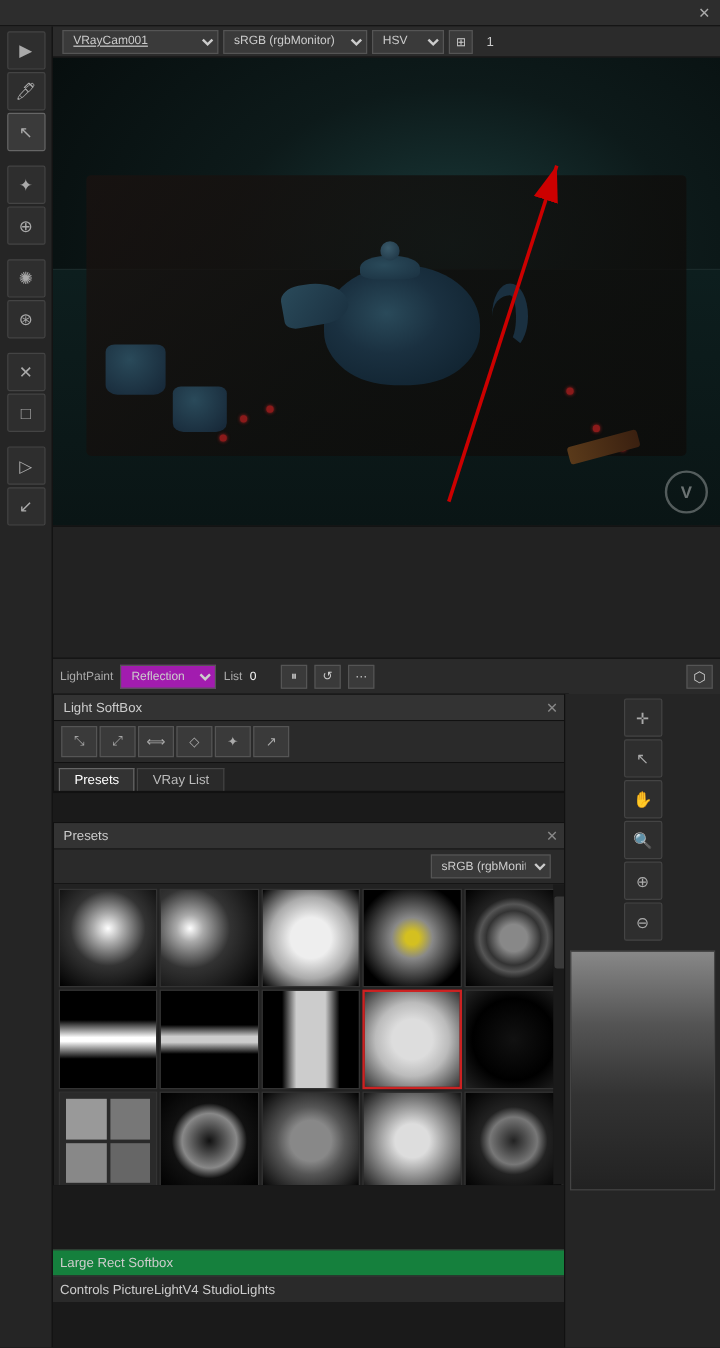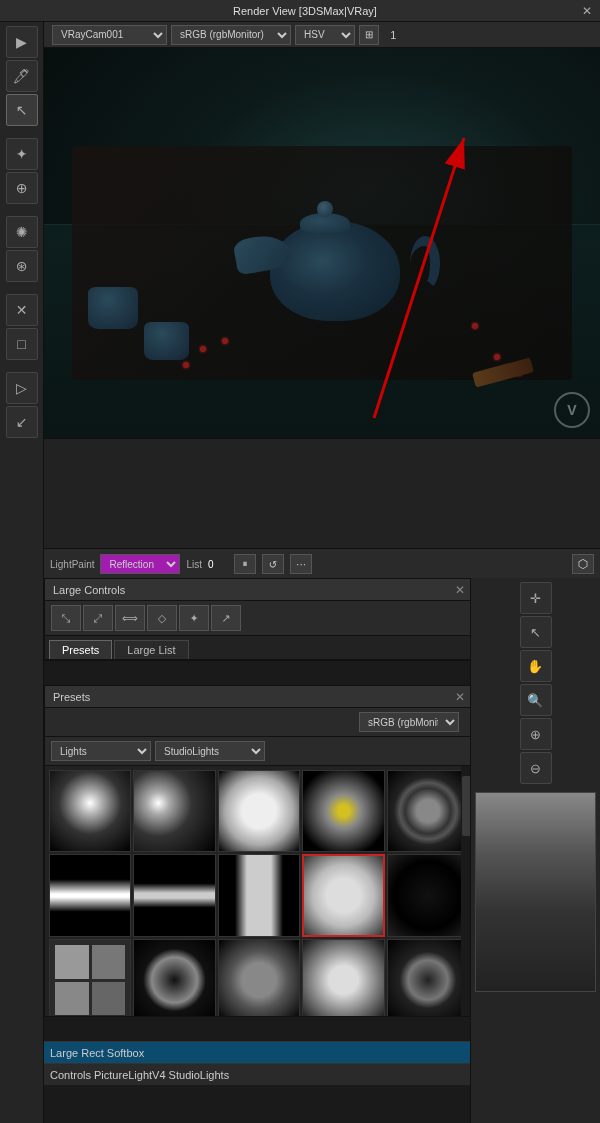--- a/index.html
+++ b/index.html
@@ -47,21 +47,21 @@
       border-bottom: 1px solid #111;
     }
     .toolbar-select {
       background: #3a3a3a;
       border: 1px solid #555;
       color: #ccc;
       font-size: 10px;
       height: 20px;
       padding: 0 4px;
     }
-    .toolbar-select-wide { width: 115px; }
+    .toolbar-select-wide { width: 130px; text-decoration: underline; }
     .toolbar-select-med { width: 120px; }
     .toolbar-select-sm { width: 60px; }
     .toolbar-btn {
       background: #3a3a3a;
       border: 1px solid #555;
       color: #ccc;
       font-size: 10px;
       height: 20px;
       padding: 0 5px;
       cursor: pointer;
@@ -519,21 +519,21 @@
       border: 1px solid #444;
     }
 
     
     .bottom-info-bar {
       position: absolute;
       left: 44px;
       bottom: 60px;
       width: 430px;
       height: 22px;
-      background: #0c4a6e;
+      background: #15803d;
       border-top: 1px solid #333;
       display: flex;
       align-items: center;
       padding: 0 6px;
       margin-top: 32px;
     }
     .bottom-info-bar2 {
       position: absolute;
       left: 44px;
       bottom: 38px;
@@ -637,21 +637,20 @@
       height: 60px;
       background: #3a3a3a;
       border-radius: 2px;
     }
   </style>
 </head>
 <body>
 
 <div class="title-bar">
   <div style="width:20px"></div>
-  <span class="title-bar-text">Render View [3DSMax|VRay]</span>
   <span class="title-close">✕</span>
 </div>
 
 <div class="top-toolbar">
   <div style="width:44px"></div>
   <select class="toolbar-select toolbar-select-wide">
     <option>VRayCam001</option>
   </select>
   <select class="toolbar-select toolbar-select-med">
     <option>sRGB (rgbMonitor)</option>
@@ -737,58 +736,50 @@
   <span class="ctrl-frame-val">0</span>
   <div class="ctrl-btn">⏸</div>
   <div class="ctrl-btn">↺</div>
   <div class="ctrl-btn">···</div>
   <div class="ctrl-spacer"></div>
   <div class="ctrl-expand-btn">⬡</div>
 </div>
 
 <div class="light-controls-panel">
   <div class="panel-header">
-    <span class="panel-title">Large Controls</span>
+    <span class="panel-title">Light SoftBox</span>
     <span class="panel-close">✕</span>
   </div>
   <div class="light-icons-row">
     <div class="light-icon-btn">⤡</div>
     <div class="light-icon-btn">⤢</div>
     <div class="light-icon-btn">⟺</div>
     <div class="light-icon-btn">◇</div>
     <div class="light-icon-btn">✦</div>
     <div class="light-icon-btn">↗</div>
   </div>
 
   <div class="tabs-row">
     <div class="tab active">Presets</div>
-    <div class="tab">Large List</div>
+    <div class="tab">VRay List</div>
   </div>
 </div>
 
 <div class="presets-panel">
   <div class="presets-header">
     <span class="panel-title">Presets</span>
     <span class="panel-close">✕</span>
   </div>
   <div class="presets-toolbar">
     <span style="flex:1"></span>
     <select class="presets-select presets-select-cat">
       <option>sRGB (rgbMonitor)</option>
     </select>
     <span style="width:4px"></span>
   </div>
-  <div class="presets-toolbar">
-    <select class="presets-select presets-select-cat">
-      <option>Lights</option>
-    </select>
-    <select class="presets-select presets-select-sub">
-      <option>StudioLights</option>
-    </select>
-  </div>
 
   <div style="position:relative;">
     <div class="presets-grid">
 
       <div class="preset-thumb thumb-spot-center"></div>
       <div class="preset-thumb thumb-spot-left"></div>
       <div class="preset-thumb thumb-round-white"></div>
       <div class="preset-thumb thumb-flower"></div>
       <div class="preset-thumb thumb-ring"></div>
 

